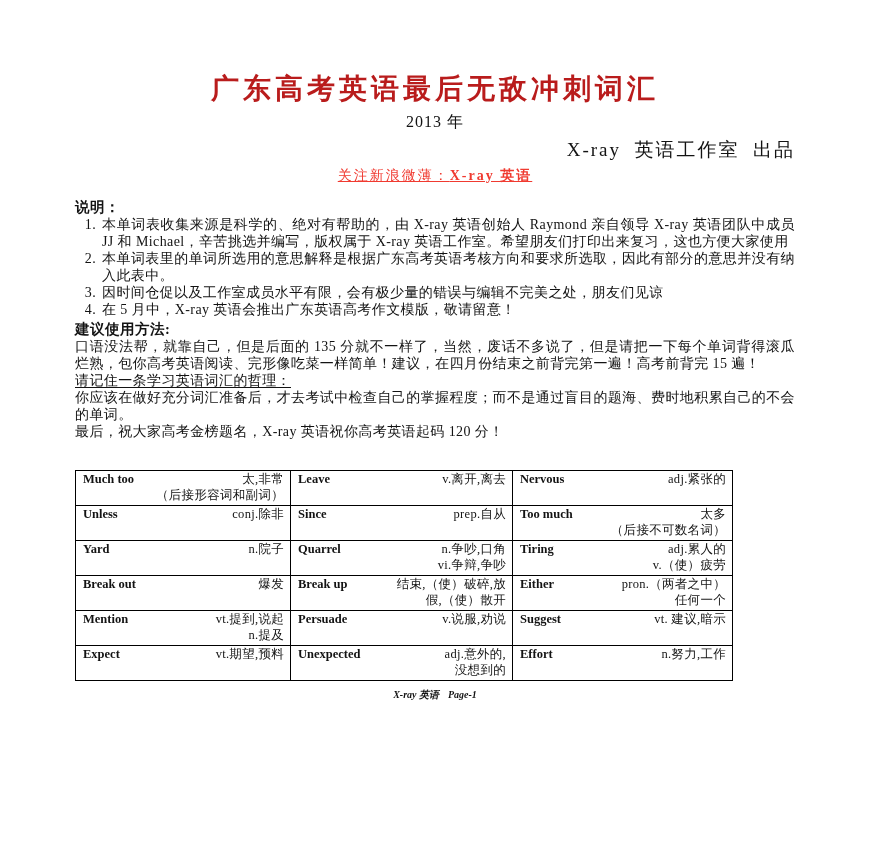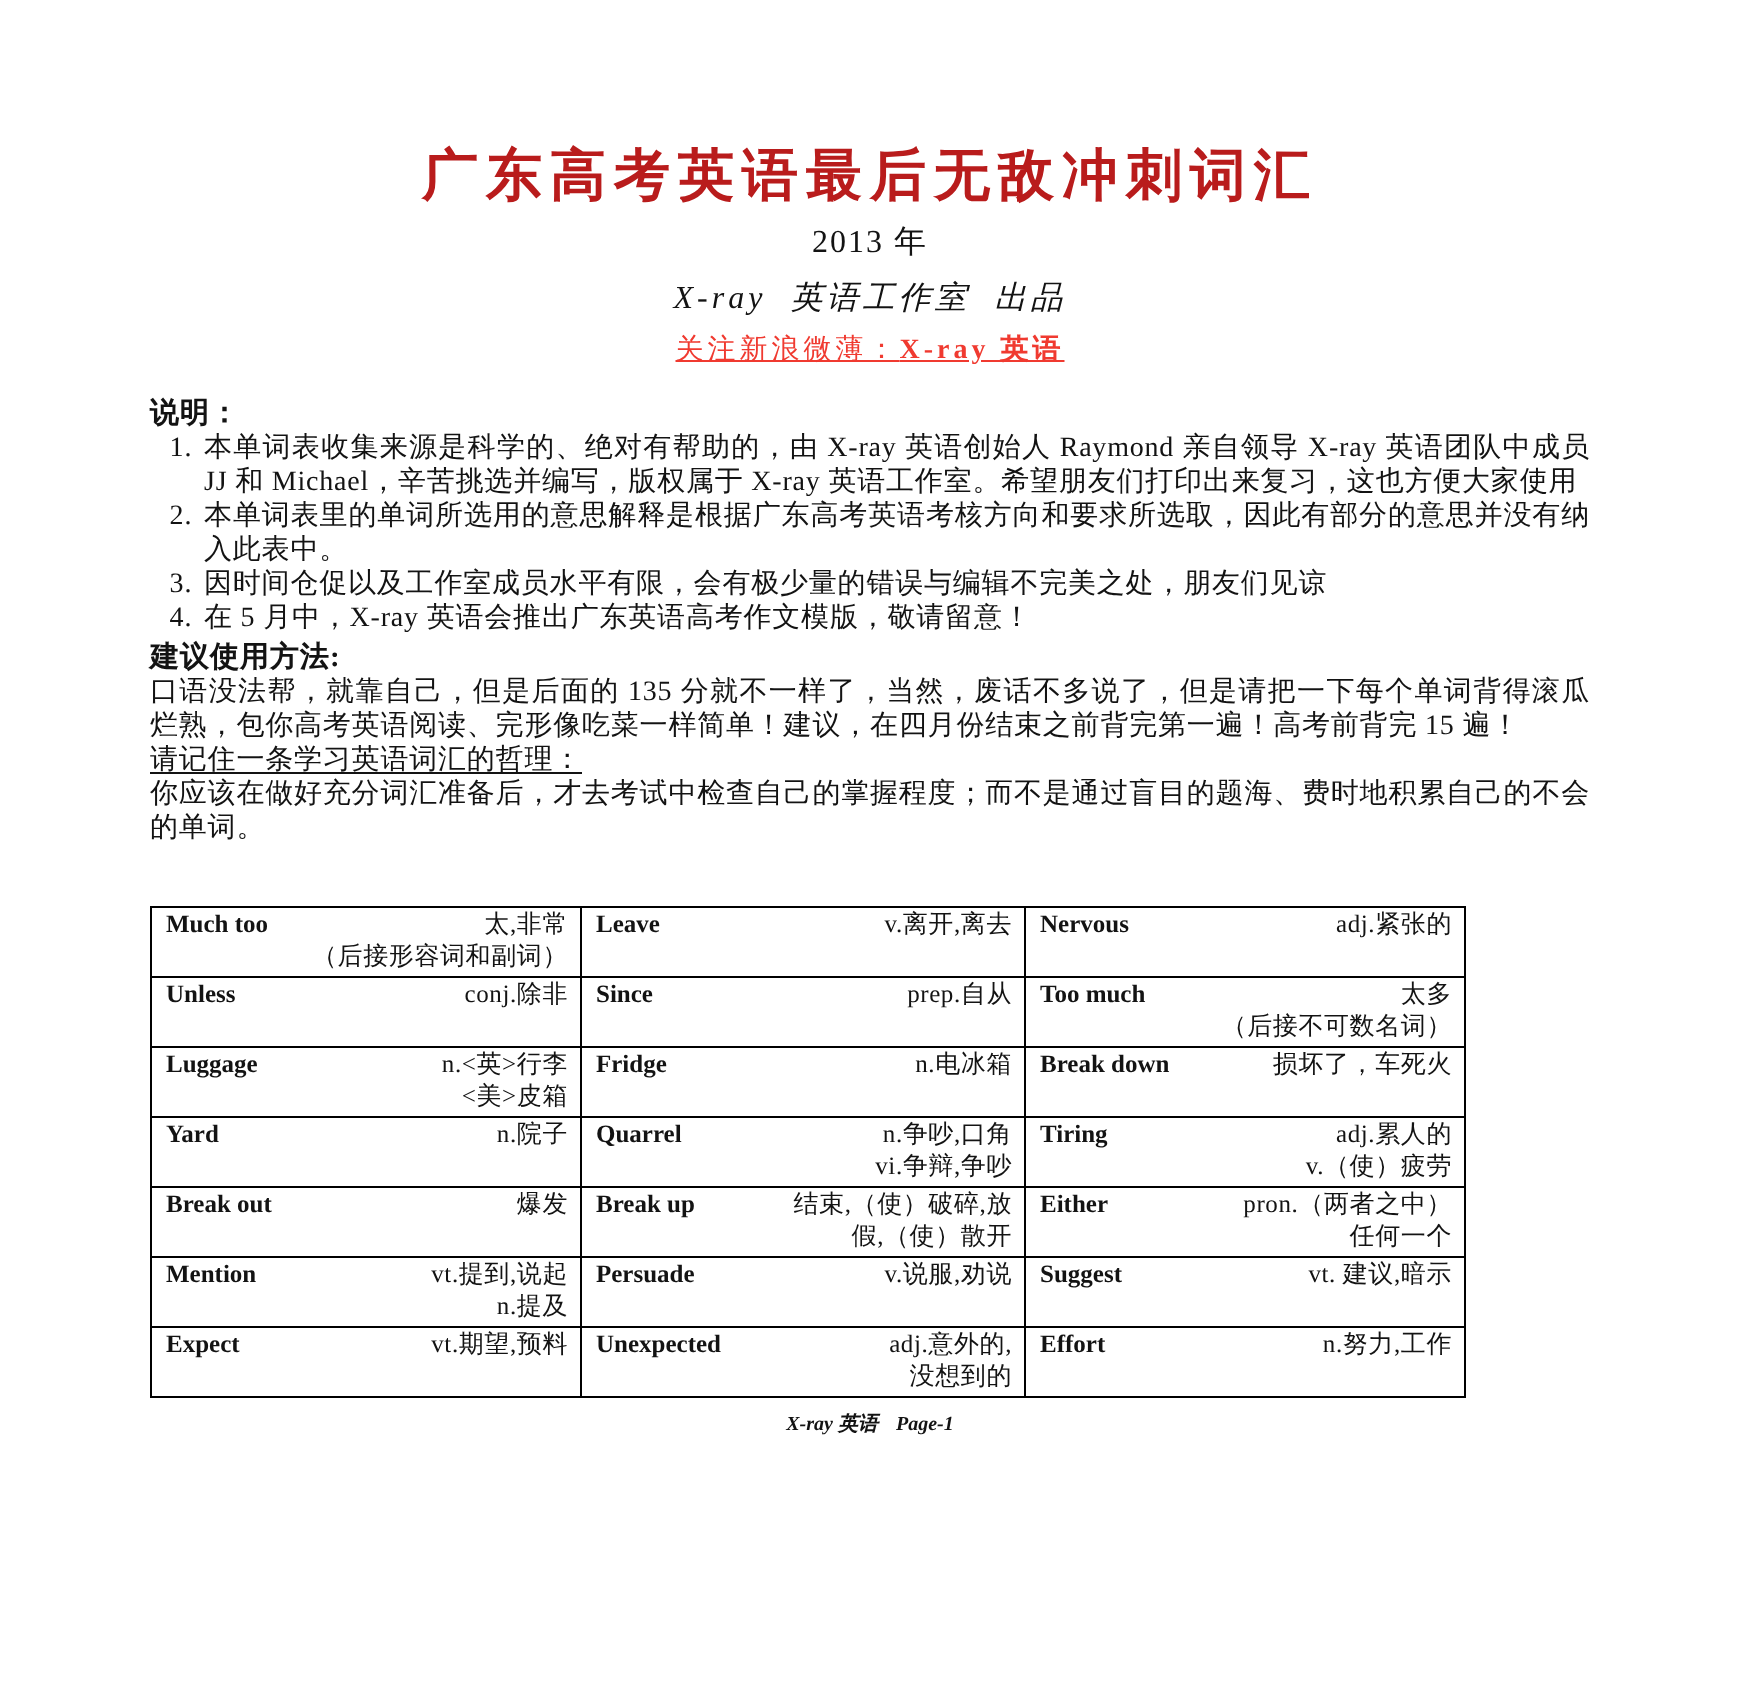--- a/index.html
+++ b/index.html
@@ -25,26 +25,25 @@
   }
   .year-line {
     margin-top: 9px;
     font-size: 16px;
     line-height: 18px;
     text-align: center;
     letter-spacing: 1px;
   }
   .studio-line {
     margin-top: 8px;
-    font-size: 16px;
+    font-size: 19px;
     line-height: 21px;
-    text-align: center;
+    text-align: right;
     letter-spacing: 2px;
     white-space: pre-wrap;
-    font-style: italic;
   }
   .weibo-line {
     margin-top: 7px;
     font-size: 14px;
     line-height: 17px;
     text-align: center;
     letter-spacing: 2px;
     color: #f03a30;
     white-space: pre-wrap;
     text-decoration: underline;
@@ -118,20 +117,21 @@
       <li>本单词表收集来源是科学的、绝对有帮助的，由 X-ray 英语创始人 Raymond 亲自领导 X-ray 英语团队中成员 JJ 和 Michael，辛苦挑选并编写，版权属于 X-ray 英语工作室。希望朋友们打印出来复习，这也方便大家使用</li>
       <li>本单词表里的单词所选用的意思解释是根据广东高考英语考核方向和要求所选取，因此有部分的意思并没有纳入此表中。</li>
       <li>因时间仓促以及工作室成员水平有限，会有极少量的错误与编辑不完美之处，朋友们见谅</li>
       <li>在 5 月中，X-ray 英语会推出广东英语高考作文模版，敬请留意！</li>
     </ol>
 
     <div class="sec-heading usage-heading">建议使用方法:</div>
     <p class="flow body-text">口语没法帮，就靠自己，但是后面的 135 分就不一样了，当然，废话不多说了，但是请把一下每个单词背得滚瓜烂熟，包你高考英语阅读、完形像吃菜一样简单！建议，在四月份结束之前背完第一遍！高考前背完 15 遍！</p>
     <p class="flow body-text motto">请记住一条学习英语词汇的哲理：</p>
     <p class="flow body-text">你应该在做好充分词汇准备后，才去考试中检查自己的掌握程度；而不是通过盲目的题海、费时地积累自己的不会的单词。</p>
+    <p class="flow body-text closing">最后，祝大家高考金榜题名，X-ray 英语祝你高考英语起码 120 分！</p>
 
     <table class="vocab">
       <colgroup>
         <col style="width:215px">
         <col style="width:222px">
         <col style="width:220px">
       </colgroup>
       <tbody>
           <tr>
             <td>
@@ -158,35 +158,20 @@
               <span class="m">prep.自从</span>
             </td>
             <td>
               <span class="w">Too  much</span>
               <span class="m">太多
 （后接不可数名词）</span>
             </td>
           </tr>
           <tr>
             <td>
-              <span class="w">Luggage</span>
-              <span class="m">n.&lt;英&gt;行李
-&lt;美&gt;皮箱</span>
-            </td>
-            <td>
-              <span class="w">Fridge</span>
-              <span class="m">n.电冰箱</span>
-            </td>
-            <td>
-              <span class="w">Break down</span>
-              <span class="m">损坏了，车死火</span>
-            </td>
-          </tr>
-          <tr>
-            <td>
               <span class="w">Yard</span>
               <span class="m">n.院子</span>
             </td>
             <td>
               <span class="w">Quarrel</span>
               <span class="m">n.争吵,口角
 vi.争辩,争吵</span>
             </td>
             <td>
               <span class="w">Tiring</span>

